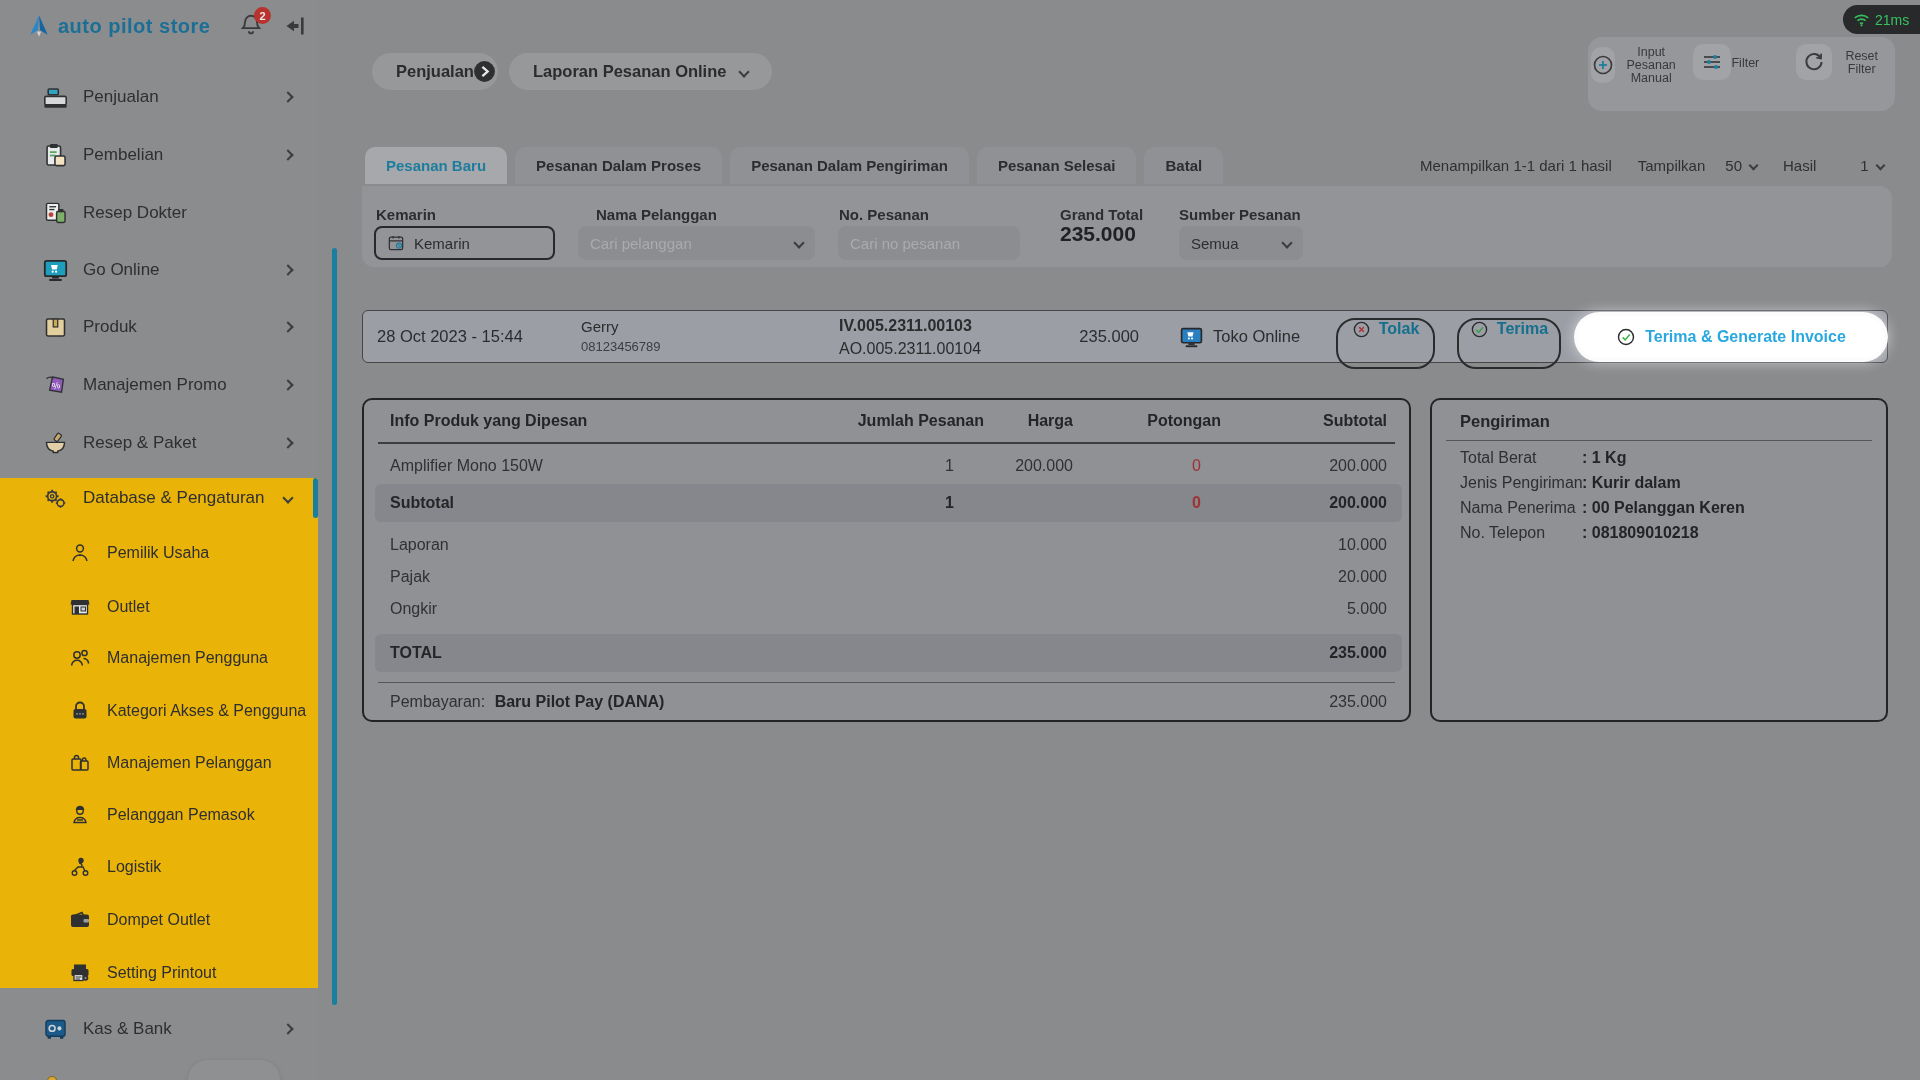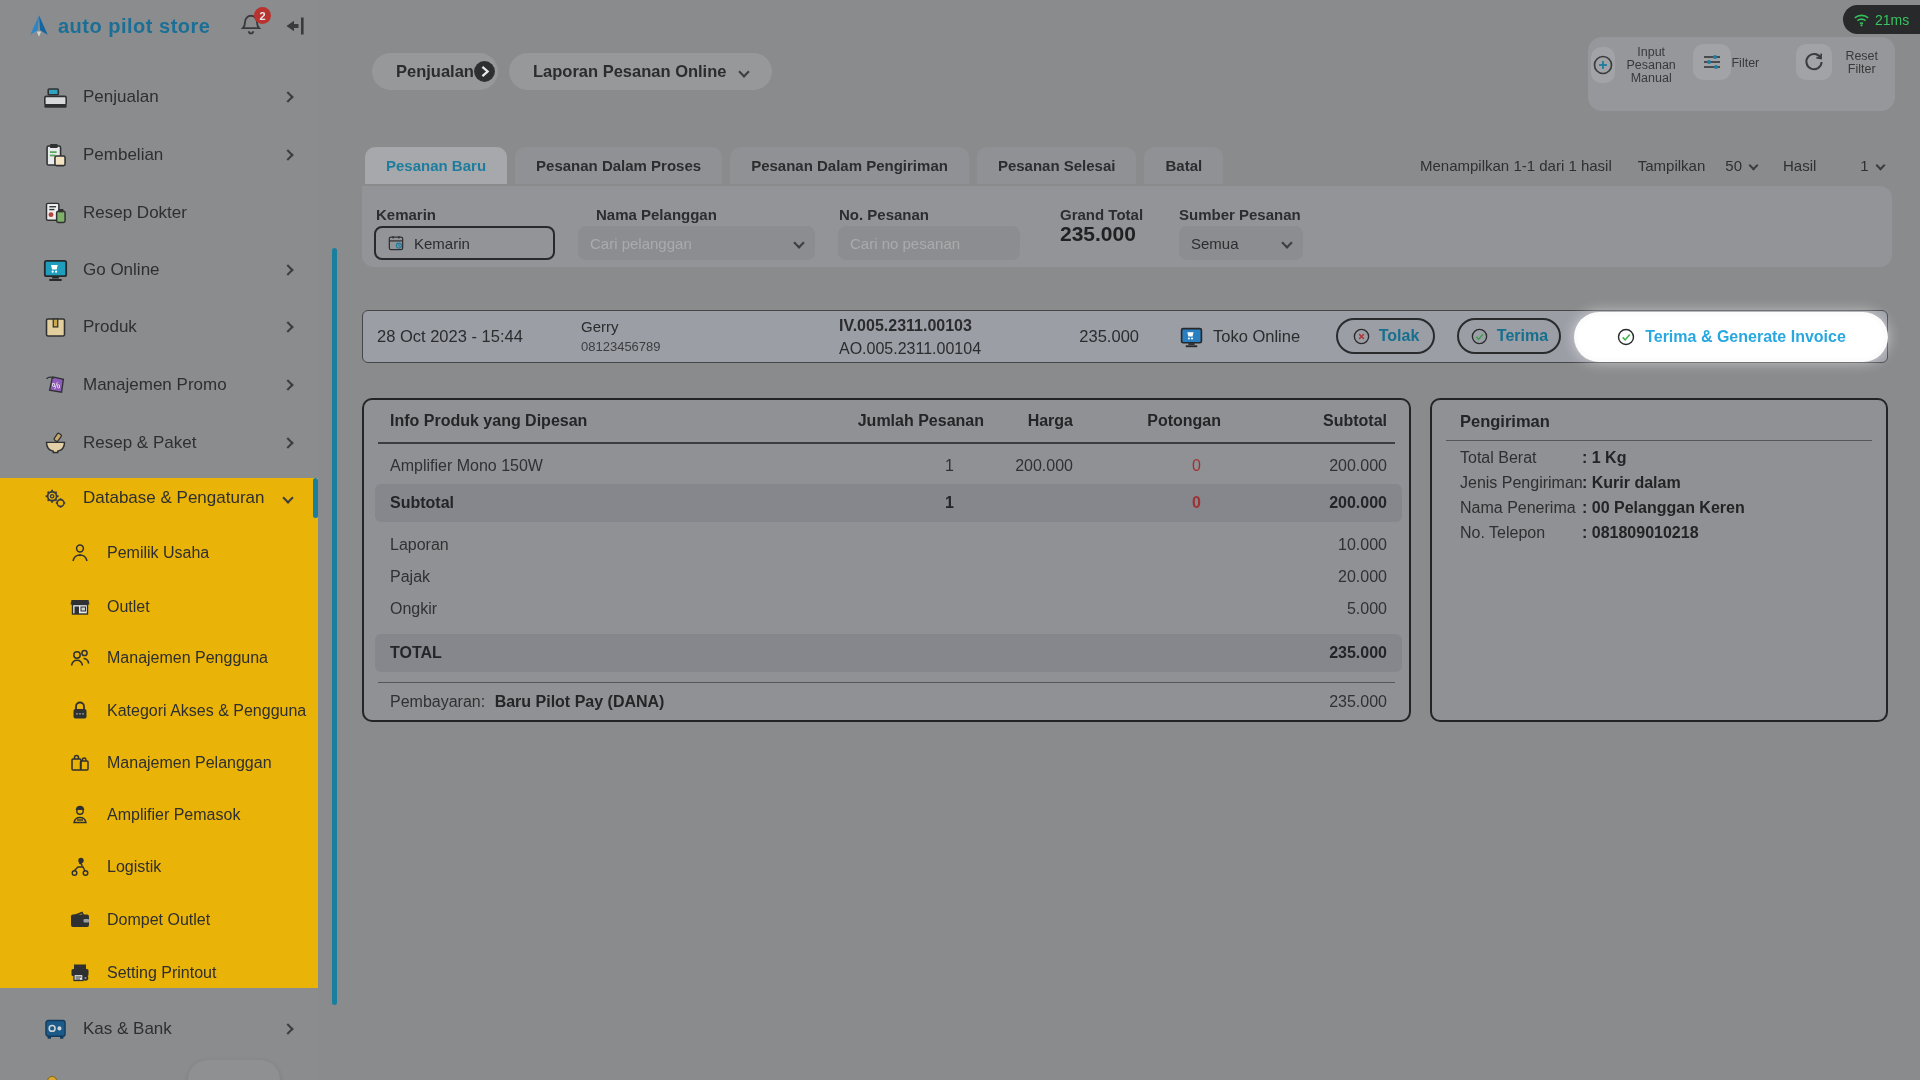--- a/index.html
+++ b/index.html
@@ -62,21 +62,21 @@
   .date-input { left:12px; width:181px; border:2px solid #28292b; background:transparent; padding:0 10px; gap:8px; color:#2b2c2e; }
   .grey-input { background:#8c8d90; border:none; color:#a9abad; padding:0 12px; }
   .grey-input .ph { flex:1; color:#a9abad; }
   .grey-input .val { flex:1; color:#2c2d2f; }
   .grey-input .chev { position:static; margin-left:8px; }
   .gt-value { position:absolute; left:698px; top:36px; font-size:21px; font-weight:bold; color:#202122; }
 
   
   .order-row { position:absolute; left:362px; top:310px; width:1526px; height:53px; background:#9c9ea6; border:1px solid #45464a; border-radius:6px; }
   .order-row .cell { position:absolute; font-size:16.5px; color:#2b2c2e; }
-  .btn { position:absolute; top:7px; height:36px; border:2px solid #2a2b2d; border-radius:19px; display:flex; align-items:center; justify-content:center; gap:8px; font-size:16px; font-weight:bold; color:#156f8e; cursor:pointer; background:transparent; }
+  .btn { position:absolute; top:7px; height:51px; border:2px solid #2a2b2d; border-radius:19px; display:flex; align-items:flex-start; justify-content:center; gap:8px; font-size:16px; font-weight:bold; color:#156f8e; cursor:pointer; background:transparent; }
   .btn svg { width:19px; height:19px; }
   .btn-generate { position:absolute; top:5px; height:42px; border:none; border-radius:21px; background:#ffffff; display:flex; align-items:center; justify-content:center; gap:9px; font-size:16px; font-weight:bold; color:#29a8e0; cursor:pointer; box-shadow:0 0 0 4px rgba(255,255,255,.95), 0 0 14px 4px rgba(255,255,255,.55); }
   .btn-generate svg { width:20px; height:20px; }
 
   
   .card { position:absolute; top:398px; height:324px; background:#909194; border:2px solid #232426; border-radius:10px; }
   .card-left { left:362px; width:1049px; }
   .card-right { left:1430px; width:458px; }
   .t { position:absolute; font-size:16px; color:#303133; white-space:nowrap; }
   .b { font-weight:bold; color:#242527; }
@@ -254,21 +254,21 @@
         </svg>
       <span class="lbl">Manajemen Pelanggan</span>
     </div>
     <div class="sub-item" style="top:319px">
       <svg class="icn" viewBox="0 0 24 24" fill="none" stroke="#2f3032" stroke-width="1.4">
           <path d="M8.6 6.2 a3.5 3.5 0 0 1 6.8 0 Z" fill="#2f3032"></path>
           <circle cx="12" cy="8" r="3.2"></circle>
           <path d="M6 19.5 c0.8-3.6 3.2-5 6-5 s5.2 1.4 6 5 Z"></path>
           <line x1="9" y1="17" x2="15" y2="17"></line>
         </svg>
-      <span class="lbl">Amplifier Pemasok</span>
+      <span class="lbl">Pelanggan Pemasok</span>
     </div>
     <div class="sub-item" style="top:371px">
       <svg class="icn" viewBox="0 0 24 24" fill="none" stroke="#2f3032" stroke-width="1.4">
           <circle cx="6.5" cy="18" r="2.3"></circle>
           <circle cx="17.5" cy="18" r="2.3"></circle>
           <path d="M6.5 15.5 L10 12 h5 l2 4"></path>
           <circle cx="13" cy="5.5" r="2" fill="#2f3032"></circle>
           <path d="M11 8 c2 0 3 1.5 3 3.5"></path>
         </svg>
       <span class="lbl">Logistik</span>

